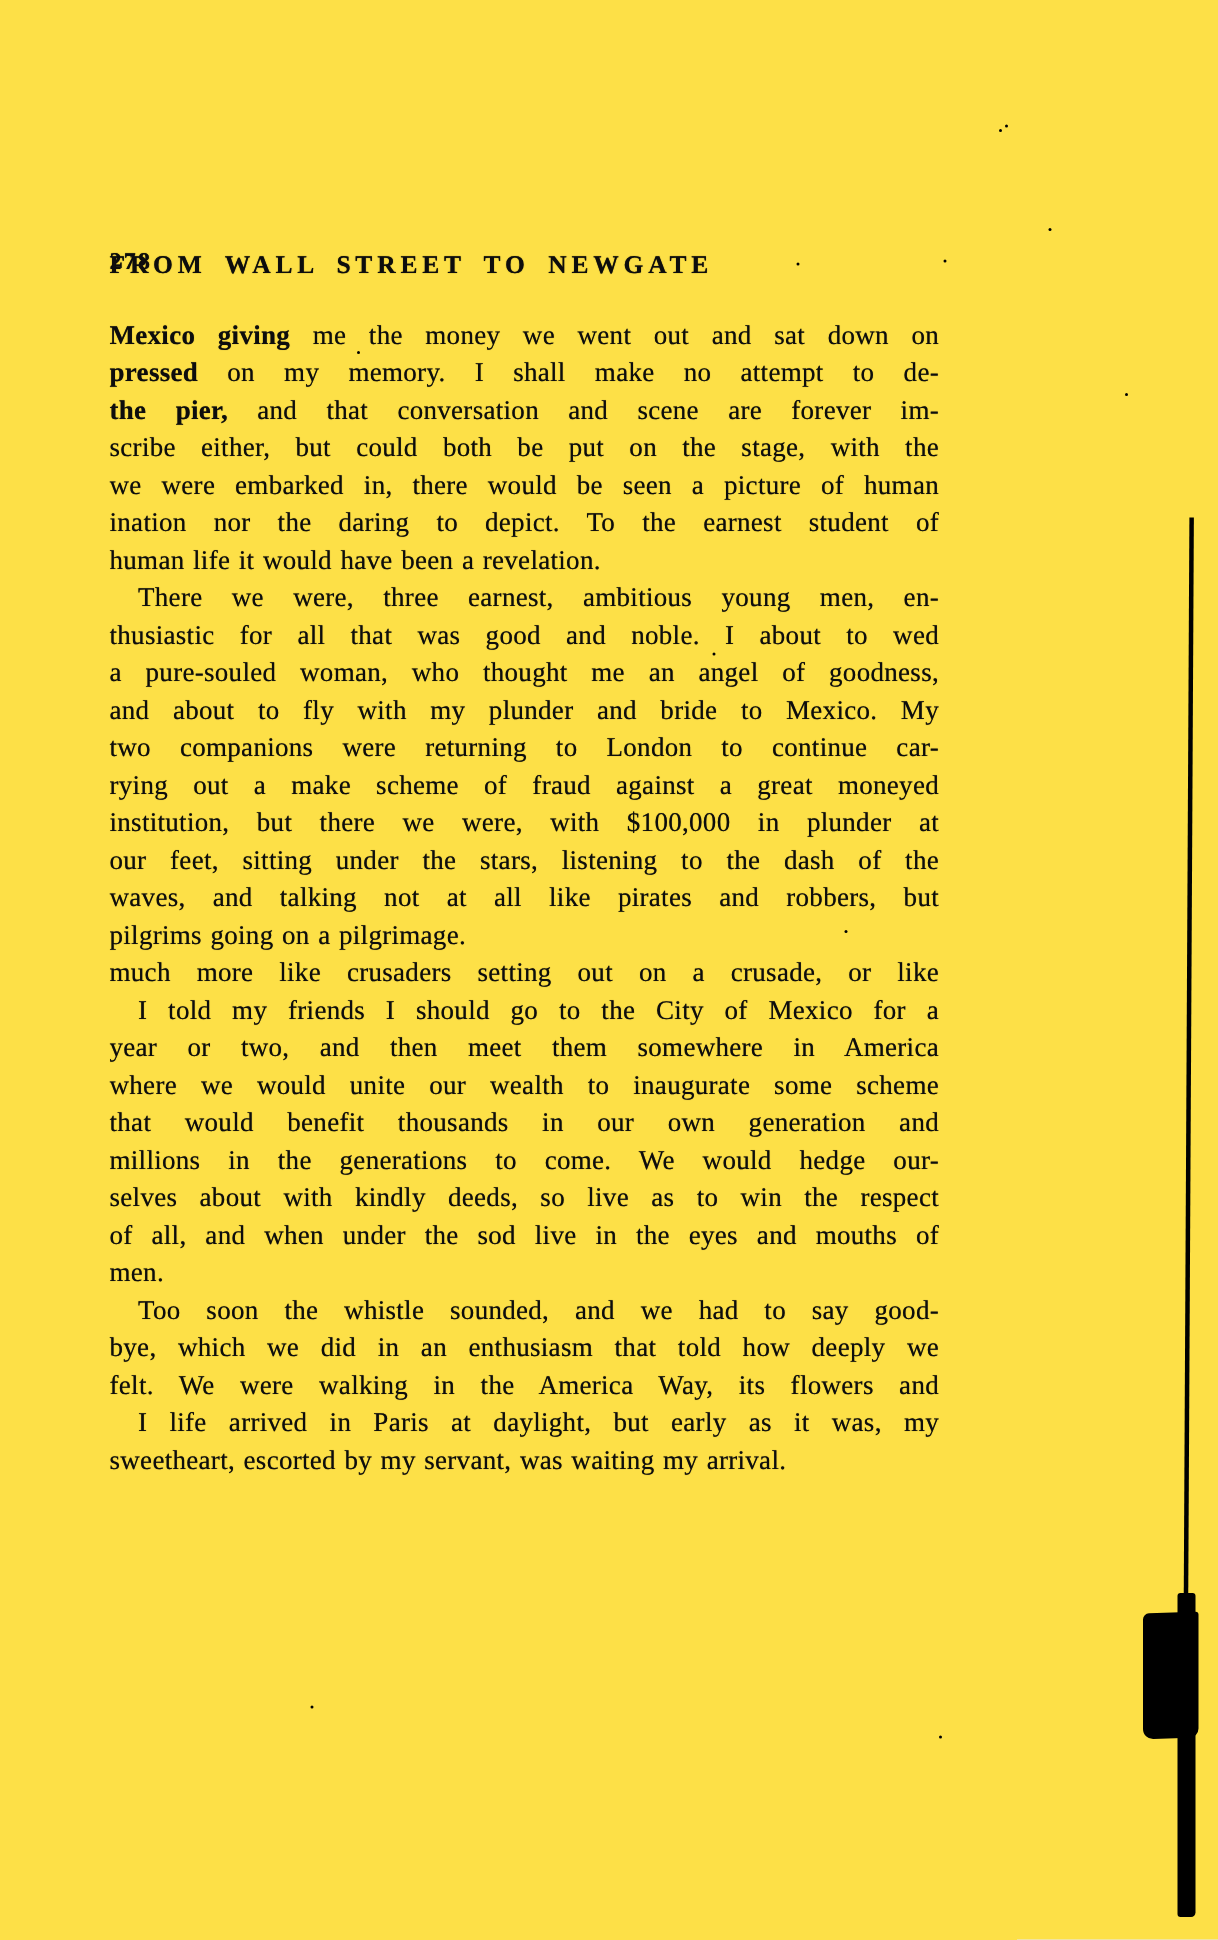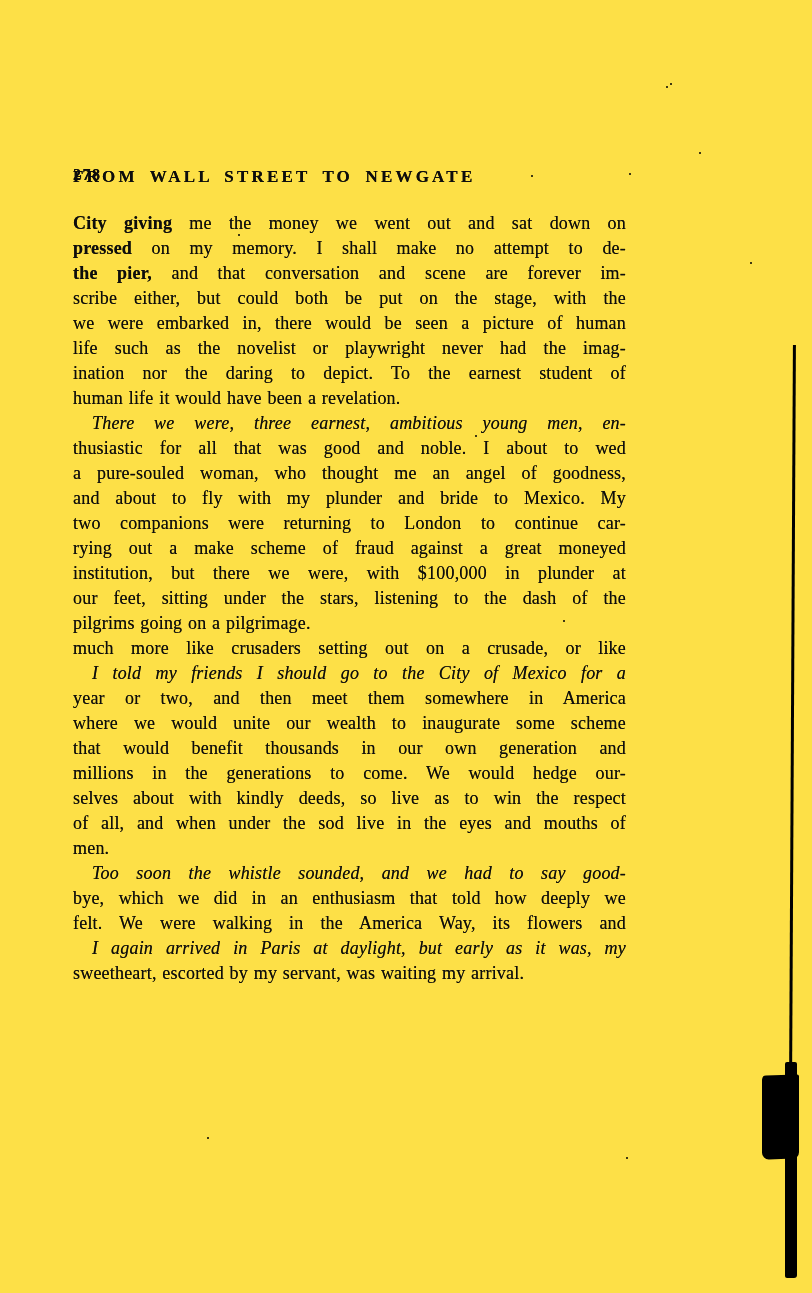--- a/index.html
+++ b/index.html
@@ -60,21 +60,20 @@
     text-align-last: justify;
     letter-spacing: 0.2px;
     word-spacing: 1px;
     text-shadow: 0 0 0.5px rgba(0,0,0,0.65);
   }
   .line.last {
     text-align-last: left;
   }
   .para.indent .line:first-child {
     text-indent: 19px;
-    font-style: italic;
   }
   .lead { font-weight: bold; }
 
   
   .scan-line {
     position: absolute;
     left: 791px;
     top: 345px;
     width: 3px;
     height: 735px;
@@ -113,58 +112,58 @@
 
 <div class="page">
 
   <header class="running-head">
     <span class="pagenum">278</span>
     <span class="running-title">FROM WALL STREET TO NEWGATE</span>
   </header>
 
   <main class="body-block">
       <div class="para">
-        <div class="line"><span class="lead">City giving</span> me the money we went out and sat down on</div>
+        <div class="line"><span class="lead">Mexico giving</span> me the money we went out and sat down on</div>
         <div class="line"><span class="lead">pressed</span> on my memory. I shall make no attempt to de-</div>
         <div class="line"><span class="lead">the pier,</span> and that conversation and scene are forever im-</div>
         <div class="line">scribe either, but could both be put on the stage, with the</div>
         <div class="line">we were embarked in, there would be seen a picture of human</div>
-        <div class="line">life such as the novelist or playwright never had the imag-</div>
         <div class="line">ination nor the daring to depict. To the earnest student of</div>
         <div class="line last">human life it would have been a revelation.</div>
       </div>
       <div class="para indent">
         <div class="line">There we were, three earnest, ambitious young men, en-</div>
         <div class="line">thusiastic for all that was good and noble. I about to wed</div>
         <div class="line">a pure-souled woman, who thought me an angel of goodness,</div>
         <div class="line">and about to fly with my plunder and bride to Mexico. My</div>
         <div class="line">two companions were returning to London to continue car-</div>
         <div class="line">rying out a make scheme of fraud against a great moneyed</div>
         <div class="line">institution, but there we were, with $100,000 in plunder at</div>
         <div class="line">our feet, sitting under the stars, listening to the dash of the</div>
+        <div class="line">waves, and talking not at all like pirates and robbers, but</div>
         <div class="line last">pilgrims going on a pilgrimage.</div>
         <div class="line">much more like crusaders setting out on a crusade, or like</div>
       </div>
       <div class="para indent">
         <div class="line">I told my friends I should go to the City of Mexico for a</div>
         <div class="line">year or two, and then meet them somewhere in America</div>
         <div class="line">where we would unite our wealth to inaugurate some scheme</div>
         <div class="line">that would benefit thousands in our own generation and</div>
         <div class="line">millions in the generations to come. We would hedge our-</div>
         <div class="line">selves about with kindly deeds, so live as to win the respect</div>
         <div class="line">of all, and when under the sod live in the eyes and mouths of</div>
         <div class="line last">men.</div>
       </div>
       <div class="para indent">
         <div class="line">Too soon the whistle sounded, and we had to say good-</div>
         <div class="line">bye, which we did in an enthusiasm that told how deeply we</div>
         <div class="line">felt. We were walking in the America Way, its flowers and</div>
       </div>
       <div class="para indent">
-        <div class="line">I again arrived in Paris at daylight, but early as it was, my</div>
+        <div class="line">I life arrived in Paris at daylight, but early as it was, my</div>
         <div class="line last">sweetheart, escorted by my servant, was waiting my arrival.</div>
       </div>
     </main>
 
   <div class="scan-line"></div>
   <div class="scan-bar"></div>
   <div class="scan-blob"></div>
 
   <div class="speck" style="left:666px;top:86px;"></div>
   <div class="speck" style="left:670px;top:83px;"></div>

